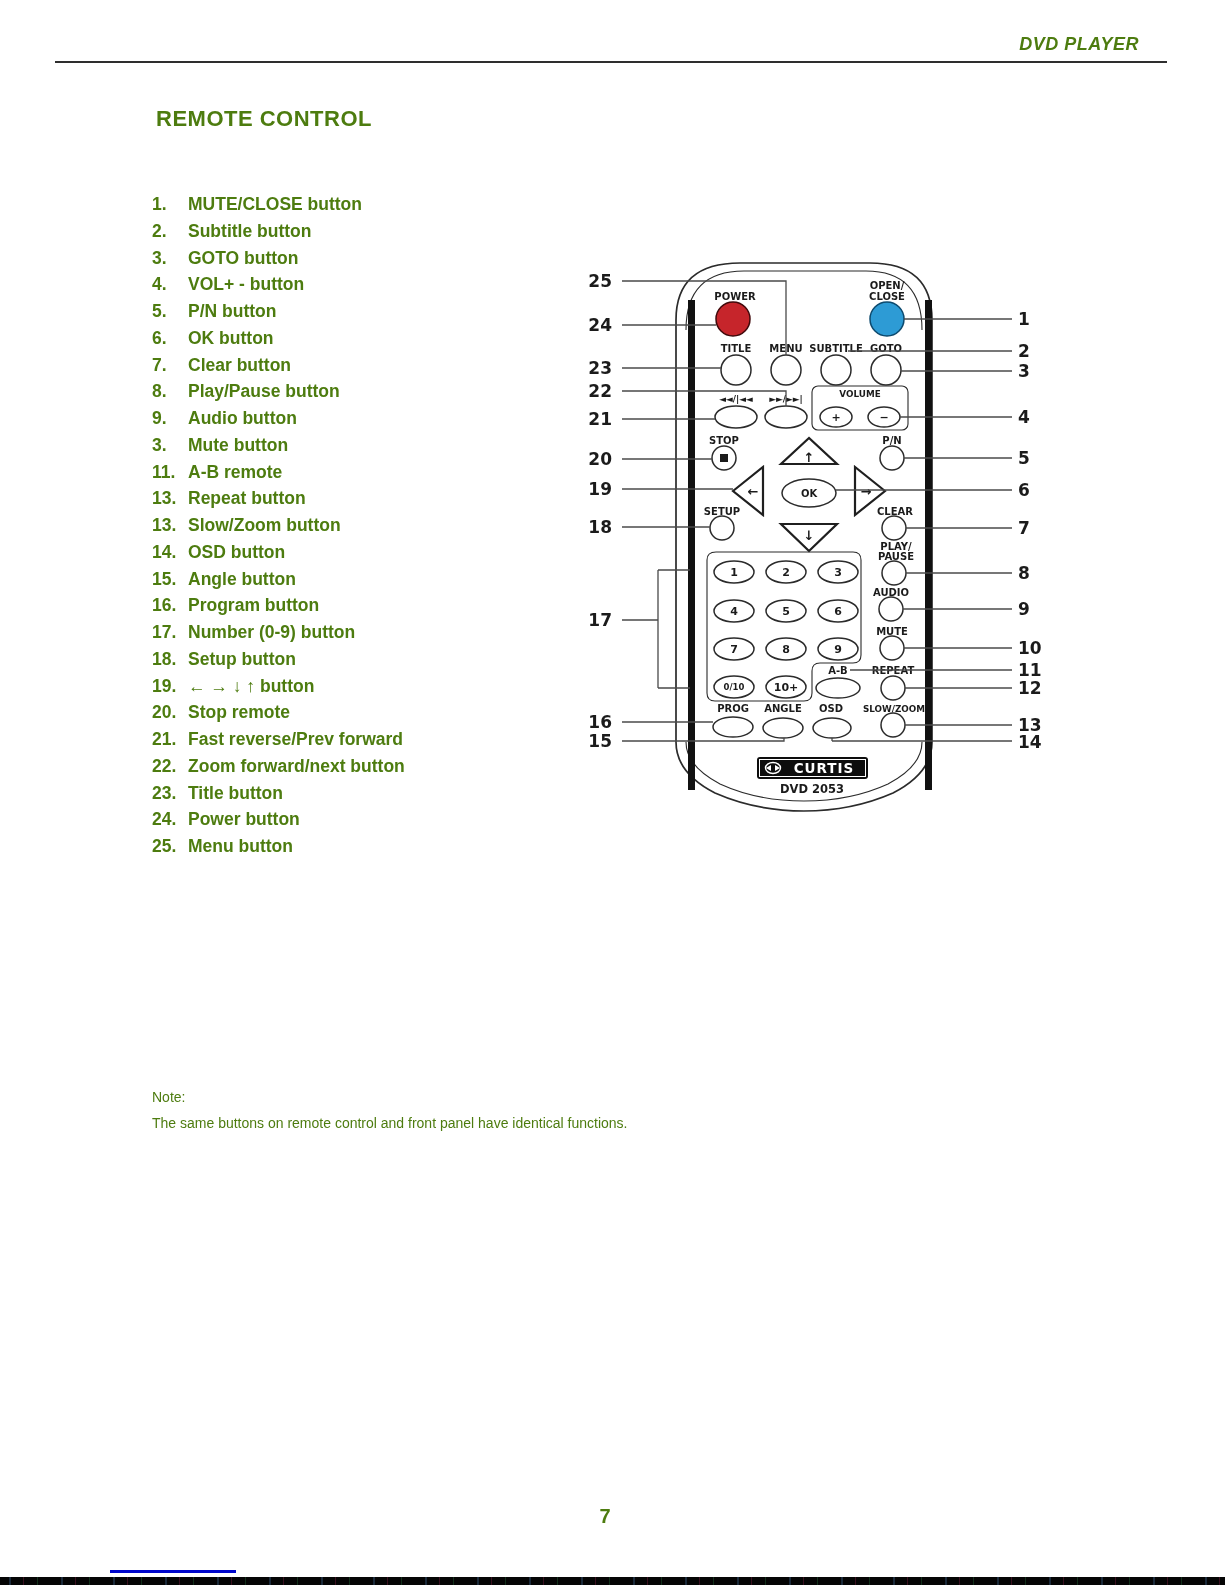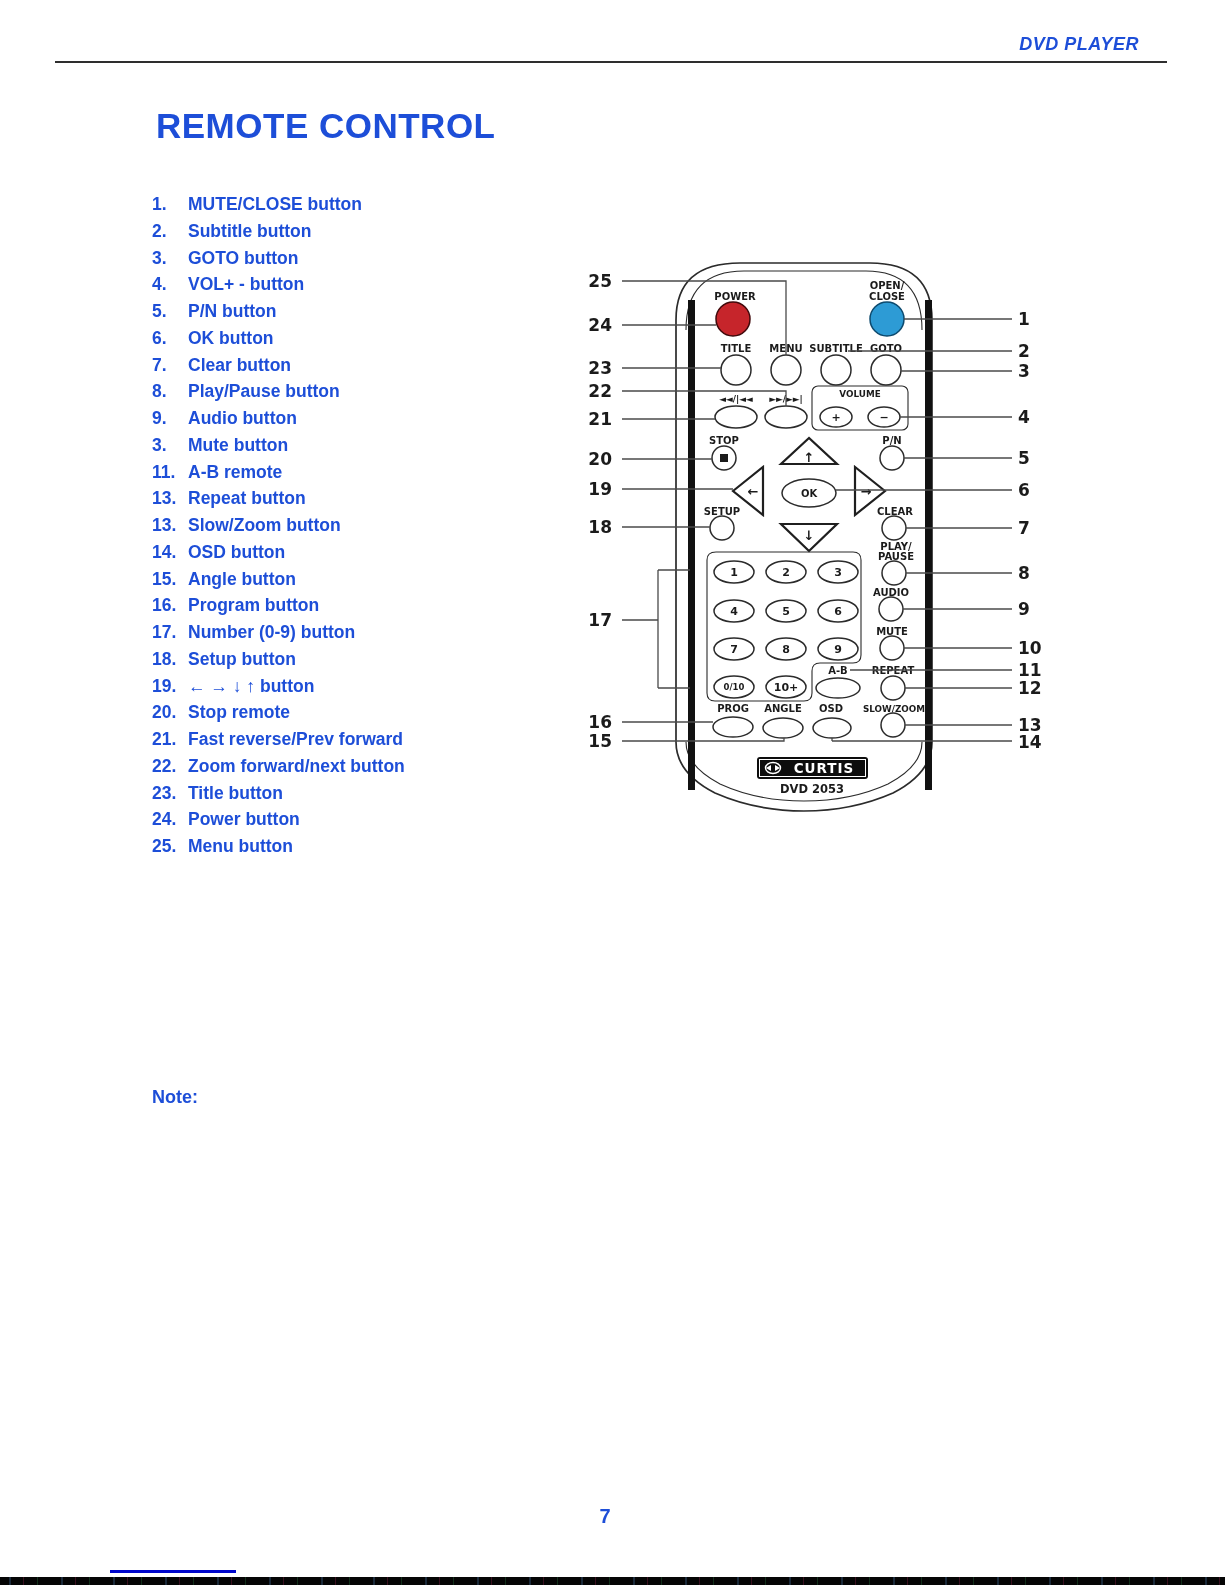--- a/index.html
+++ b/index.html
@@ -1,25 +1,25 @@
 <!DOCTYPE html>
 <html><head>
 <meta charset="utf-8">
 <style>
   html,body { margin:0; padding:0; background:#e8e8e8; }
   .page { position:relative; width:1225px; height:1585px; background:#ffffff;
-          font-family:"Liberation Sans","DejaVu Sans",sans-serif; color:#1d4ed8; overflow:hidden; }
+          font-family:"Liberation Sans","DejaVu Sans",sans-serif; color:#4d7c0f; overflow:hidden; }
   .doc-header { position:absolute; top:34px; right:86px; font-size:18px; font-weight:bold;
                 font-style:italic; letter-spacing:.5px; }
   .header-rule { position:absolute; top:61px; left:55px; width:1112px; height:2px; background:#2e2e2e; }
-  .page-title { position:absolute; top:106px; left:156px; font-size:35px; font-weight:bold; letter-spacing:.5px; }
+  .page-title { position:absolute; top:106px; left:156px; font-size:22px; font-weight:bold; letter-spacing:.5px; }
   .btn-list { position:absolute; top:191px; left:152px; font-size:17.5px; font-weight:bold; line-height:26.75px; }
   .btn-list .row { display:flex; }
   .btn-list .num { width:36px; flex:0 0 36px; }
-  .note { position:absolute; top:1084px; left:152px; font-size:18px; font-weight:bold; line-height:26px; }
+  .note { position:absolute; top:1084px; left:152px; font-size:14px; font-weight:normal; line-height:26px; }
   .page-num { position:absolute; top:1505px; left:0; width:1210px; text-align:center;
               font-size:20px; font-weight:bold; }
   .blue-line { position:absolute; top:1570px; left:110px; width:126px; height:3px; background:#0007cc; }
   .noise-strip { position:absolute; bottom:0; left:0; width:100%; height:8px;
      background:repeating-linear-gradient(90deg,#050505 0 9px,#1b2a3a 9px 11px,#050505 11px 23px,#3a1020 23px 24px,#050505 24px 37px,#12301a 37px 38px,#050505 38px 52px); }
   svg.remote { position:absolute; left:550px; top:250px; }
   svg .ln { stroke:#4a4a4a; stroke-width:1.3; fill:none; }
   svg .outline { stroke:#2b2b2b; stroke-width:1.7; fill:#ffffff; }
   svg .thin { stroke:#2b2b2b; stroke-width:1.1; fill:none; }
   svg .btn { fill:#ffffff; stroke:#2b2b2b; stroke-width:1.5; }
@@ -310,18 +310,19 @@
     <text class="co cor" x="1018" y="615">9</text>
     <text class="co cor" x="1018" y="654">10</text>
     <text class="co cor" x="1018" y="676">11</text>
     <text class="co cor" x="1018" y="694">12</text>
     <text class="co cor" x="1018" y="731">13</text>
     <text class="co cor" x="1018" y="748">14</text>
   </svg>
 
   <div class="note">
     <div>Note:</div>
+    <div>The same buttons on remote control and front panel have identical functions.</div>
   </div>
 
   <div class="page-num">7</div>
   <div class="blue-line"></div>
   <div class="noise-strip"></div>
 </div>
 
 </body></html>

